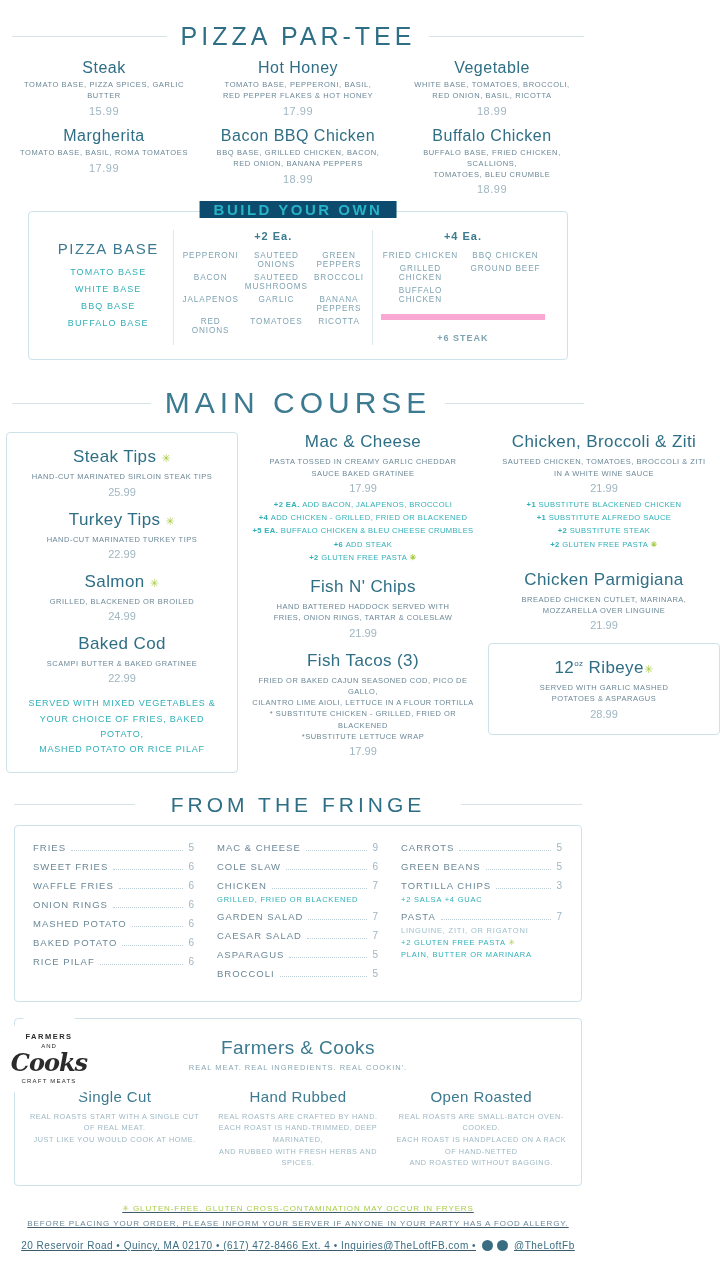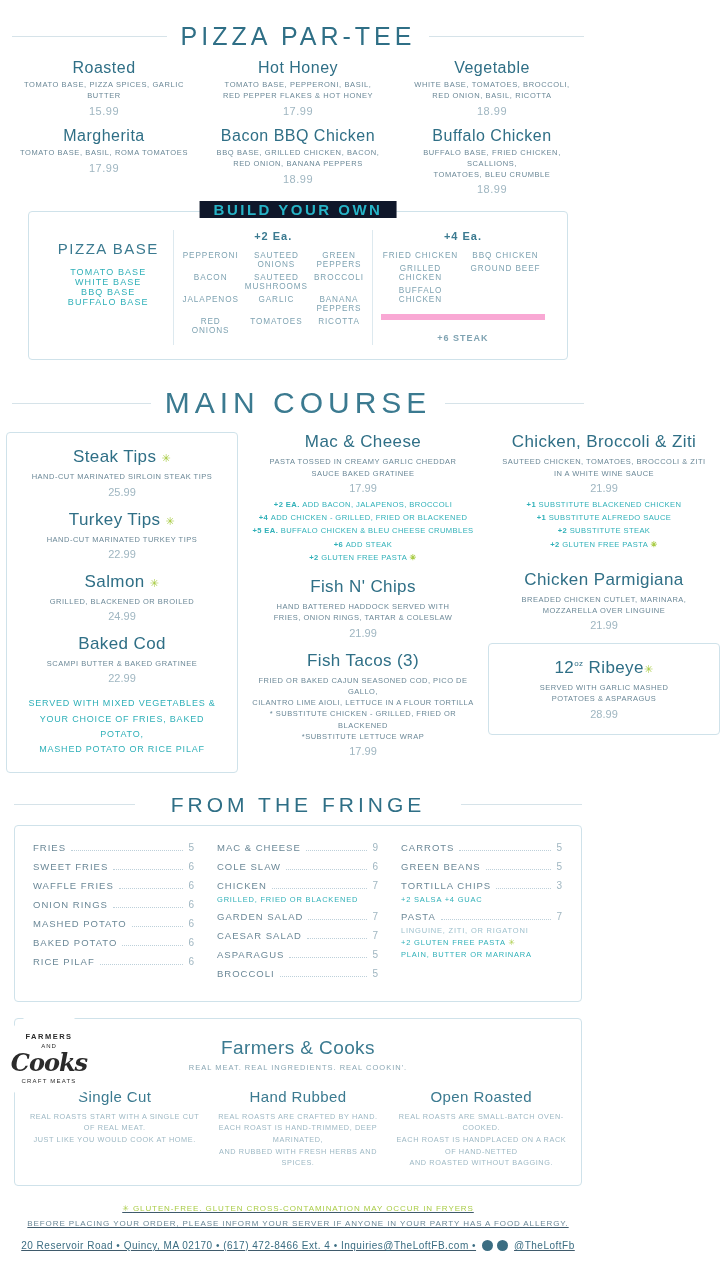--- a/index.html
+++ b/index.html
@@ -28,29 +28,29 @@
   .pz .desc{font-size:7.5px;letter-spacing:.6px;color:#6b8897;line-height:1.45;text-transform:uppercase;}
   .pz .price{font-size:11px;color:#9fb6c1;margin-top:3px;letter-spacing:.5px;}
 
   
   .byo{
     margin:6px 28px 0 28px;border:1px solid #cfe2ea;border-radius:4px;padding:10px 14px 14px 14px;
     position:relative;
   }
   .byo-title{
     position:absolute;top:-11px;left:50%;transform:translateX(-50%);
-    background:#0f172a;padding:0 14px;color:#26b3c6;font-size:15px;letter-spacing:2.5px;font-weight:700;
+    background:#0c4a6e;padding:0 14px;color:#26b3c6;font-size:15px;letter-spacing:2.5px;font-weight:700;
   }
   .byo-inner{display:flex;gap:0;margin-top:8px;}
   .byo-col{padding:0 8px;}
   .byo-col.base{width:150px;border-right:1px solid #dde9ef;}
   .byo-col.two{flex:1;border-right:1px solid #dde9ef;}
   .byo-col.four{width:215px;}
   .base-head{font-size:15px;letter-spacing:1.5px;color:#3b7a90;text-align:center;margin:10px 0 10px 0;}
-  .base-list{display:flex;flex-direction:column;align-items:center;}
+  .base-list{display:flex;flex-direction:column;align-items:center;gap:7px;}
   .base-list .it{font-size:9px;letter-spacing:1.1px;color:#2fb0b8;text-transform:uppercase;}
   .plus-head{font-size:11px;letter-spacing:1px;color:#3b7a90;text-align:center;margin-bottom:9px;font-weight:700;}
   .opt-grid{display:grid;grid-template-columns:1fr 1fr;gap:4px 6px;}
   .opt-grid.three{grid-template-columns:1fr 1fr 1fr;}
   .opt{font-size:8.2px;letter-spacing:.9px;color:#7fa3b2;text-transform:uppercase;text-align:center;}
   .steak-line{border-top:6px solid #f9a8d4;margin-top:10px;padding-top:7px;text-align:center;}
   .steak-line .t{font-size:9px;letter-spacing:1px;color:#7fa3b2;font-weight:700;text-transform:uppercase;}
 
   
   .main-wrap{display:grid;grid-template-columns:232px 238px 232px;gap:0 6px;padding:2px 6px 0 6px;}
@@ -110,21 +110,21 @@
 <div class="page">
 
   <div class="sec-title-wrap" style="padding:22px 12px 0 12px;">
     <div class="rule"></div>
     <div class="sec-title">PIZZA PAR-TEE</div>
     <div class="rule"></div>
   </div>
 
   <div class="pizza-grid">
     <div class="pz">
-      <div class="name">Roasted</div>
+      <div class="name">Steak</div>
       <div class="desc" style="white-space: pre-line;">TOMATO BASE, PIZZA SPICES, GARLIC BUTTER</div>
       <div class="price">15.99</div>
     </div>
     <div class="pz">
       <div class="name">Hot Honey</div>
       <div class="desc" style="white-space: pre-line;">TOMATO BASE, PEPPERONI, BASIL,
 RED PEPPER FLAKES &amp; HOT HONEY</div>
       <div class="price">17.99</div>
     </div>
     <div class="pz">

